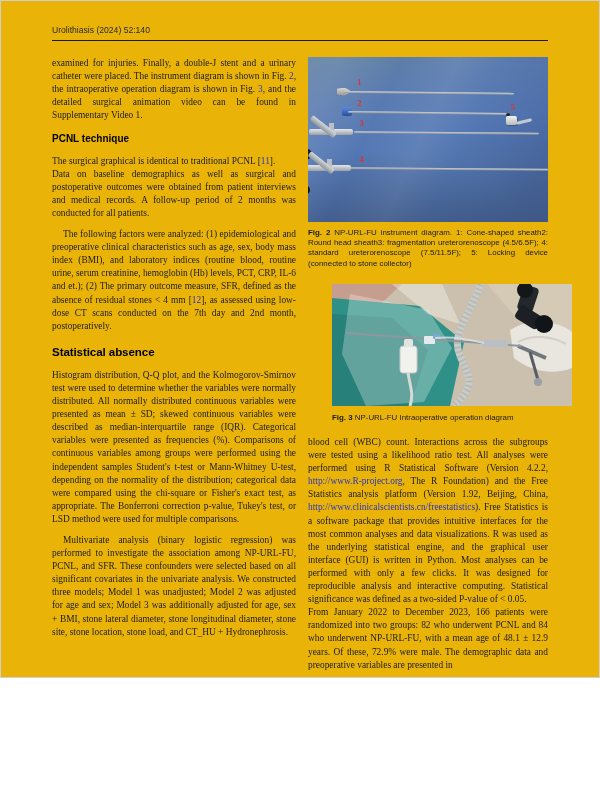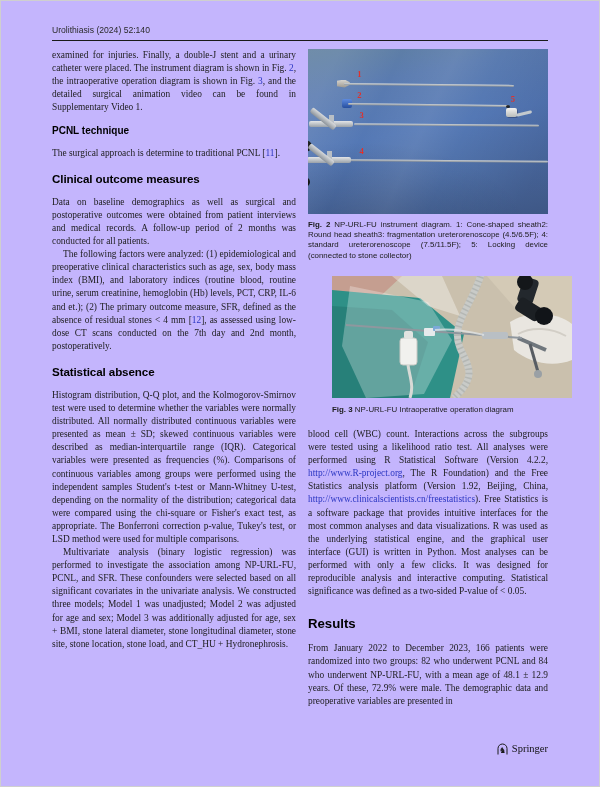--- a/index.html
+++ b/index.html
@@ -1,29 +1,29 @@
 <!DOCTYPE html>
 <html><head>
 <meta charset="utf-8">
 <style>
   html,body{margin:0;padding:0;background:#ffffff;}
-  .page{position:relative;width:600px;height:787px;background:#c4b5fd;overflow:hidden;
+  .page{position:relative;width:600px;height:678px;background:#eab308;overflow:hidden;
         box-shadow:inset 0 0 0 1px #cfcfcf;font-family:"Liberation Serif",serif;color:#1c1c1c;}
   
   .runhead{position:absolute;left:52px;right:52px;top:25px;display:flex;justify-content:space-between;
            font-family:"Liberation Sans",sans-serif;font-size:8.6px;color:#2a2a2a;}
   .runhead .pg{display:flex;gap:12px;align-items:center;margin-top:36px;}
   .runhead .pgnum{font-weight:bold;font-size:10px;color:#000;}
   .rule{position:absolute;left:52px;right:52px;top:40px;height:1.4px;background:#1a1a1a;}
   
-  .col{position:absolute;top:49px;font-size:9.4px;line-height:13.1px;text-align:justify;}
+  .col{position:absolute;top:57px;font-size:9.4px;line-height:13.1px;text-align:justify;}
   .col-left{left:52px;width:244px;}
   .col-right{left:308px;width:240px;}
   p.body{margin:0;}
-  p.indent{text-indent:11px;}
+  p.indent{text-indent:11px;margin-top:8px;}
   .sub-heading{font-family:"Liberation Sans",sans-serif;font-weight:bold;font-size:10px;
                margin:10px 0 9px;text-align:left;color:#000;}
   .sec-heading{font-family:"Liberation Sans",sans-serif;font-weight:bold;font-size:11.6px;
                margin:12px 0 11px;text-align:left;color:#000;letter-spacing:-0.1px;}
   .results-heading{font-family:"Liberation Sans",sans-serif;font-weight:bold;font-size:13.2px;
                margin:19px 0 12px;text-align:left;color:#000;}
   span.link{color:#2a35c2;}
   span.bold{font-weight:normal;}
   
   figure{margin:0;}
@@ -80,22 +80,21 @@
     <span class="pg">
       <span>Page 3 of 8</span>
       <span class="pgnum">140</span>
     </span>
   </div>
   <div class="rule"></div>
 
   <div class="col col-left">
     <p class="body"><span>examined for injuries. Finally, a double-J stent and a urinary catheter were placed. The instrument diagram is shown in Fig. </span><span class="link">2</span><span>, the intraoperative operation diagram is shown in Fig. </span><span class="link">3</span><span>, and the detailed surgical animation video can be found in Supplementary Video 1.</span></p>
     <div class="sub-heading">PCNL technique</div>
-    <p class="body"><span>The surgical approach is determine to traditional PCNL [</span><span class="link">11</span><span>].</span></p>
-    <div class="sec-heading">Clinical outcome measures</div>
+    <p class="body"><span>The surgical graphical is identical to traditional PCNL [</span><span class="link">11</span><span>].</span></p>
     <p class="body"><span>Data on baseline demographics as well as surgical and postoperative outcomes were obtained from patient interviews and medical records. A follow-up period of 2 months was conducted for all patients.</span></p>
     <p class="body indent"><span>The following factors were analyzed: (1) epidemiological and preoperative clinical characteristics such as age, sex, body mass index (BMI), and laboratory indices (routine blood, routine urine, serum creatinine, hemoglobin (Hb) levels, PCT, CRP, IL-6 and et.); (2) The primary outcome measure, SFR, defined as the absence of residual stones &lt; 4 mm [</span><span class="link">12</span><span>], as assessed using low-dose CT scans conducted on the 7th day and 2nd month, postoperatively.</span></p>
     <div class="sec-heading">Statistical absence</div>
     <p class="body"><span>Histogram distribution, Q-Q plot, and the Kolmogorov-Smirnov test were used to determine whether the variables were normally distributed. All normally distributed </span><span class="bold">continuous variables</span><span> were presented as mean ± SD; skewed continuous variables were described as median-interquartile range (IQR). Categorical variables were presented as frequencies (%). Comparisons of continuous variables among groups were performed using the independent samples Student's t-test or Mann-Whitney U-test, depending on the normality of the distribution; categorical data were compared using the chi-square or Fisher's exact test, as appropriate. The Bonferroni correction p-value, Tukey's test, or LSD method were used for multiple comparisons.</span></p>
     <p class="body indent"><span>Multivariate analysis (binary logistic regression) was performed to investigate the association among NP-URL-FU, PCNL, and SFR. These confounders were selected based on all significant covariates in the univariate analysis. We constructed three models; Model 1 was unadjusted; Model 2 was adjusted for age and sex; Model 3 was additionally adjusted for age, sex + BMI, stone lateral diameter, stone longitudinal diameter, stone site, stone location, stone load, and CT_HU + Hydronephrosis.</span></p>
   </div>
 
   <div class="col col-right">
 
     <figure>
@@ -158,21 +157,20 @@
           <rect x="68" y="62" width="17" height="27" rx="3" fill="#f1f1ee" stroke="#c9c9c4" stroke-width="1"></rect>
           <rect x="72" y="55" width="9" height="8" rx="2" fill="#e2e4e1"></rect>
           <path d="M76,89 C78,102 82,110 78,122" fill="none" stroke="#d8dad6" stroke-width="3"></path>
           <path d="M103,54 C120,52 140,56 152,59" fill="none" stroke="#dfe2e4" stroke-width="2" opacity="0.8"></path>
         </svg>
       </div>
       <figcaption class="figcap" style="text-align:left;margin-top:7px;"><span class="fl">Fig. 3</span><span> NP-URL-FU Intraoperative operation diagram</span></figcaption>
     </figure>
 
     <p class="body" style="margin-top:13px;"><span>blood cell (WBC) count. Interactions across the subgroups were tested using a likelihood ratio test. All analyses were performed using R Statistical Software (Version 4.2.2, </span><span class="link">http://www.R-project.org</span><span>, The R Foundation) and the Free Statistics analysis platform (Version 1.92, Beijing, China, </span><span class="link">http://www.clinicalscientists.cn/freestatistics</span><span>). Free Statistics is a software package that provides intuitive interfaces for the most common analyses and data visualizations. R was used as the underlying statistical engine, and the graphical user interface (GUI) is written in Python. Most analyses can be performed with only a few clicks. It was designed for reproducible analysis and interactive computing. Statistical significance was defined as a two-sided P-value of &lt; 0.05.</span></p>
-    <div class="results-heading">Results</div>
     <p class="body"><span>From January 2022 to December 2023, 166 patients were randomized into two groups: 82 who underwent PCNL and 84 who underwent NP-URL-FU, with a mean age of 48.1 ± 12.9 years. Of these, 72.9% were male. The demographic data and preoperative variables are presented in</span></p>
   </div>
 
   <div class="footer">
     <svg class="sp-icon" width="11" height="13" viewBox="0 0 11 13">
       <path d="M1,12.5 V6.5 A4.5,4.5 0 0 1 10,6.5 V12.5" fill="none" stroke="#1a1a1a" stroke-width="1"></path>
       <text x="5.5" y="10.5" text-anchor="middle" font-size="8" fill="#1a1a1a" font-family="DejaVu Sans">♞</text>
     </svg>
     <span>Springer</span>
   </div>

